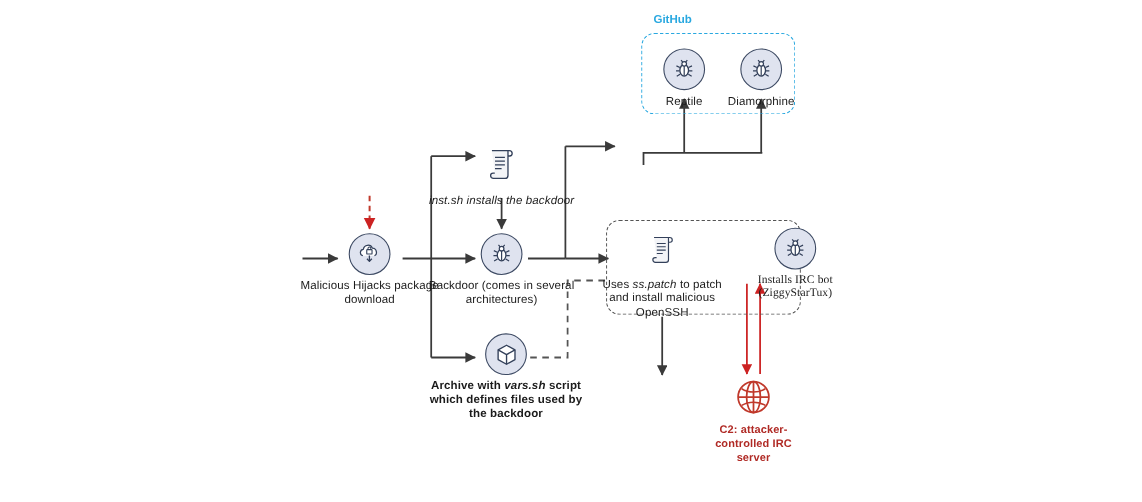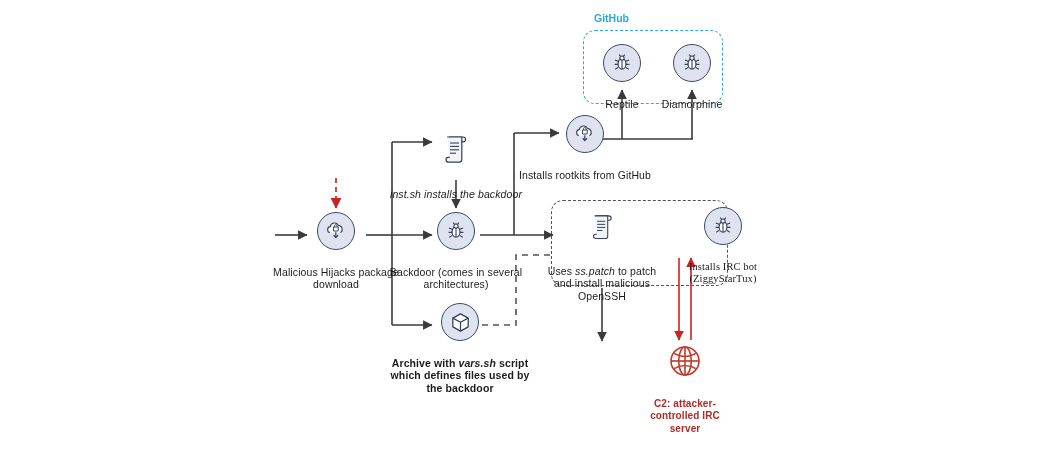--- a/index.html
+++ b/index.html
@@ -47,21 +47,21 @@
   .node .disc svg { display: block; }
   .node .plainicon {
     width: 40px;
     height: 42px;
     margin: 0 auto;
     display: flex;
     align-items: center;
     justify-content: center;
   }
   .node .caption {
-    margin-top: 16px;
+    margin-top: 4px;
     font-size: 10.5px;
     line-height: 12.4px;
     color: #1b1b1b;
     letter-spacing: 0.01em;
   }
   .node .caption i { font-style: italic; }
   .cap-italic .caption { font-style: italic; }
   .cap-red .caption { color: #b02a25; font-weight: bold; font-size: 10px; }
   .group-box {
     position: absolute;
@@ -186,32 +186,20 @@
       <svg width="23" height="23" viewBox="0 0 24 24">
         <path d="M12 3l8 4.4v9.2L12 21l-8-4.4V7.4z" fill="#ffffff" stroke="#33405a" stroke-width="1.3" stroke-linejoin="round"></path>
         <path d="M4 7.4l8 4.4 8-4.4M12 11.8V21" fill="none" stroke="#33405a" stroke-width="1.3" stroke-linejoin="round"></path>
       </svg>
     </div>
     <div class="caption">
       <span>Archive with </span><i>vars.sh</i><span> script which defines files used by the backdoor</span>
     </div>
   </div>
 
-  <div class="node" style="left:585px; top:115px;">
-    <div class="disc">
-      <svg width="24" height="24" viewBox="0 0 26 26">
-        <path d="M6.4 14.6a3.2 3.2 0 0 1 .4-6.3 4.7 4.7 0 0 1 9-1.1 3.6 3.6 0 0 1 3.8 3.5 3.3 3.3 0 0 1-1.8 3.9" fill="#ffffff" stroke="#33405a" stroke-width="1.2" stroke-linejoin="round"></path>
-        <rect x="10.2" y="8.6" width="5.2" height="4.3" rx="0.6" fill="#ffffff" stroke="#33405a" stroke-width="1.1"></rect>
-        <path d="M11.4 8.6V7.4a1.4 1.4 0 0 1 2.8 0v1.2" fill="none" stroke="#33405a" stroke-width="1"></path>
-        <line x1="12.8" y1="14.4" x2="12.8" y2="19.6" stroke="#33405a" stroke-width="1.3"></line>
-        <path d="M10.4 17.6l2.4 2.6 2.4-2.6" fill="none" stroke="#33405a" stroke-width="1.3" stroke-linejoin="round"></path>
-      </svg>
-    </div>
-    <div class="caption">Installs rootkits from GitHub</div>
-  </div>
 
   <div class="node" style="left:622px; top:44px;">
     <div class="disc">
       <svg width="22" height="22" viewBox="0 0 24 24">
         <ellipse cx="12" cy="13" rx="4.3" ry="5.7" fill="#ffffff" stroke="#33405a" stroke-width="1.3"></ellipse>
         <line x1="12" y1="8" x2="12" y2="18.3" stroke="#33405a" stroke-width="1.2"></line>
         <circle cx="12" cy="6.6" r="2.3" fill="#ffffff" stroke="#33405a" stroke-width="1.2"></circle>
         <path d="M10.6 4.8L8.9 2.8M13.4 4.8l1.7-2" fill="none" stroke="#33405a" stroke-width="1.2"></path>
         <path d="M7.7 10.2L4.3 8.6M7.5 13.5H3.9M7.9 16.8l-3.3 2.1" fill="none" stroke="#33405a" stroke-width="1.2"></path>
         <path d="M16.3 10.2l3.4-1.6M16.5 13.5h3.6M16.1 16.8l3.3 2.1" fill="none" stroke="#33405a" stroke-width="1.2"></path>

